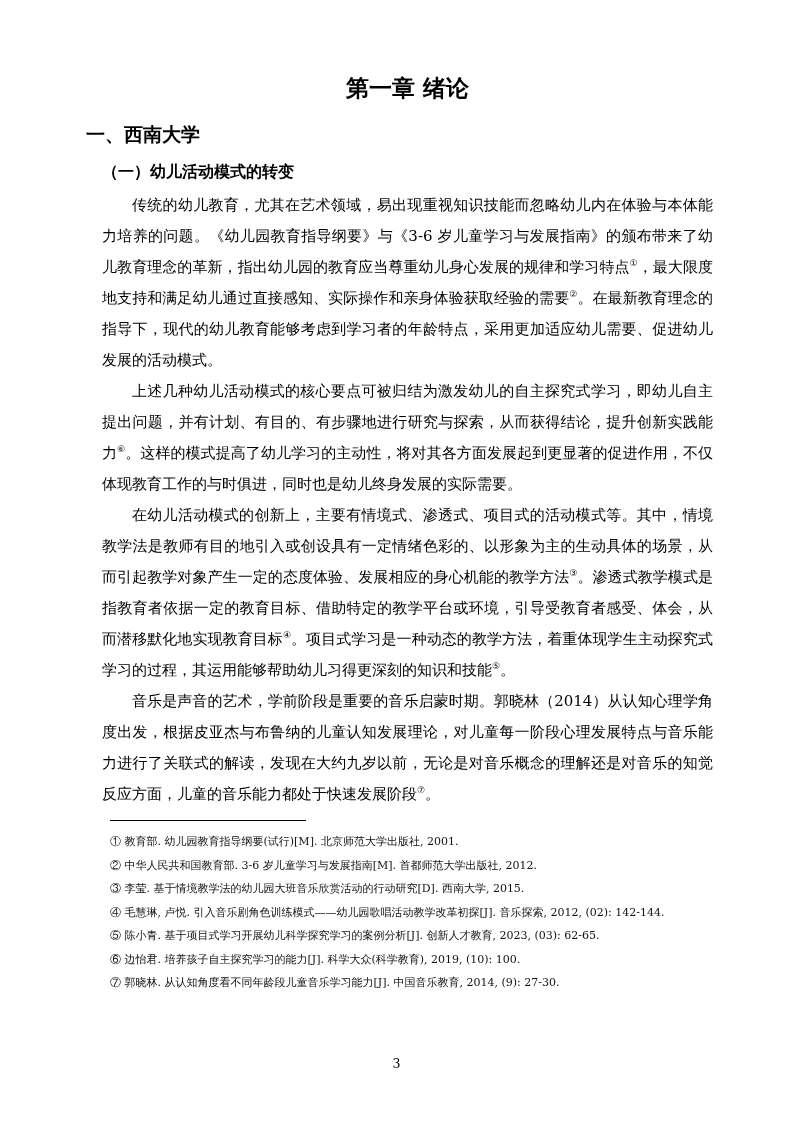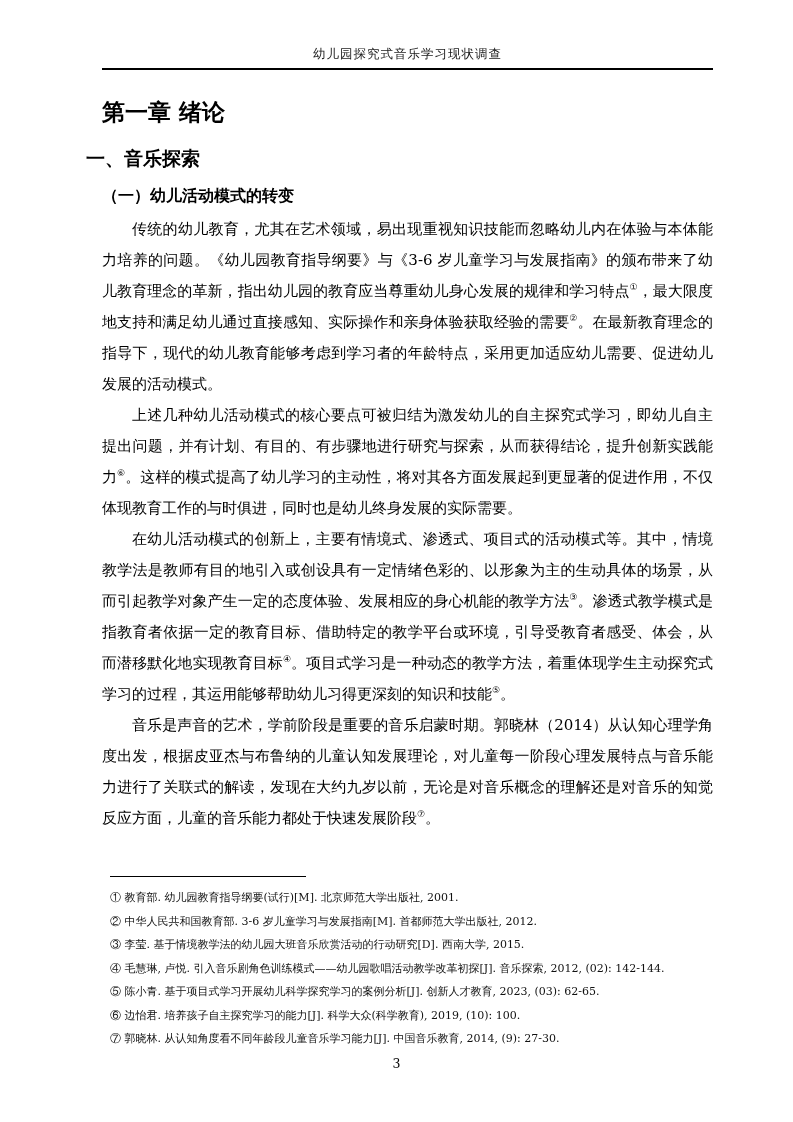--- a/index.html
+++ b/index.html
@@ -27,21 +27,21 @@
   }
   .header-rule {
     border: none;
     border-top: 2px solid #000000;
     margin: 0;
   }
   .chapter-title {
     font-family: "DejaVu Sans", "Liberation Sans", sans-serif;
     font-weight: bold;
     font-size: 23px;
-    text-align: left;
+    text-align: center;
     margin: 27px 0 0 0;
   }
   .section-heading {
     font-family: "DejaVu Sans", "Liberation Sans", sans-serif;
     font-weight: bold;
     font-size: 19px;
     margin: 18px 0 0 -16px;
   }
   .subsection-heading {
     font-family: "DejaVu Sans", "Liberation Sans", sans-serif;
@@ -58,21 +58,21 @@
   }
   .body-para sup {
     font-size: 9px;
     line-height: 0;
     vertical-align: super;
   }
   .footnotes {
     position: absolute;
     left: 102px;
     right: 80px;
-    top: 876px;
+    top: 820px;
   }
   .footnote-rule {
     border: none;
     border-top: 1.5px solid #000000;
     width: 196px;
     margin: 0 0 9px 8px;
   }
   .footnote {
     font-size: 11px;
     line-height: 23.5px;
@@ -87,29 +87,25 @@
     right: 0;
     text-align: center;
     font-size: 12.5px;
   }
 </style>
 </head>
 <body>
 
 <div class="page">
 
-  <header>
-    <div class="running-head">幼儿园探究式音乐学习现状调查</div>
-    <hr class="header-rule">
-  </header>
 
   <main>
     <h1 class="chapter-title">第一章 绪论</h1>
 
-    <h2 class="section-heading">一、音乐探索</h2>
+    <h2 class="section-heading">一、西南大学</h2>
 
     <h3 class="subsection-heading">（一）幼儿活动模式的转变</h3>
     <p class="body-para">传统的幼儿教育，尤其在艺术领域，易出现重视知识技能而忽略幼儿内在体验与本体能力培养的问题。《幼儿园教育指导纲要》与《3-6 岁儿童学习与发展指南》的颁布带来了幼儿教育理念的革新，指出幼儿园的教育应当尊重幼儿身心发展的规律和学习特点<sup>①</sup>，最大限度地支持和满足幼儿通过直接感知、实际操作和亲身体验获取经验的需要<sup>②</sup>。在最新教育理念的指导下，现代的幼儿教育能够考虑到学习者的年龄特点，采用更加适应幼儿需要、促进幼儿发展的活动模式。</p>
     <p class="body-para">上述几种幼儿活动模式的核心要点可被归结为激发幼儿的自主探究式学习，即幼儿自主提出问题，并有计划、有目的、有步骤地进行研究与探索，从而获得结论，提升创新实践能力<sup>⑥</sup>。这样的模式提高了幼儿学习的主动性，将对其各方面发展起到更显著的促进作用，不仅体现教育工作的与时俱进，同时也是幼儿终身发展的实际需要。</p>
     <p class="body-para">在幼儿活动模式的创新上，主要有情境式、渗透式、项目式的活动模式等。其中，情境教学法是教师有目的地引入或创设具有一定情绪色彩的、以形象为主的生动具体的场景，从而引起教学对象产生一定的态度体验、发展相应的身心机能的教学方法<sup>③</sup>。渗透式教学模式是指教育者依据一定的教育目标、借助特定的教学平台或环境，引导受教育者感受、体会，从而潜移默化地实现教育目标<sup>④</sup>。项目式学习是一种动态的教学方法，着重体现学生主动探究式学习的过程，其运用能够帮助幼儿习得更深刻的知识和技能<sup>⑤</sup>。</p>
 
     <p class="body-para">音乐是声音的艺术，学前阶段是重要的音乐启蒙时期。郭晓林（2014）从认知心理学角度出发，根据皮亚杰与布鲁纳的儿童认知发展理论，对儿童每一阶段心理发展特点与音乐能力进行了关联式的解读，发现在大约九岁以前，无论是对音乐概念的理解还是对音乐的知觉反应方面，儿童的音乐能力都处于快速发展阶段<sup>⑦</sup>。</p>
   </main>
 
   <footer class="footnotes">

